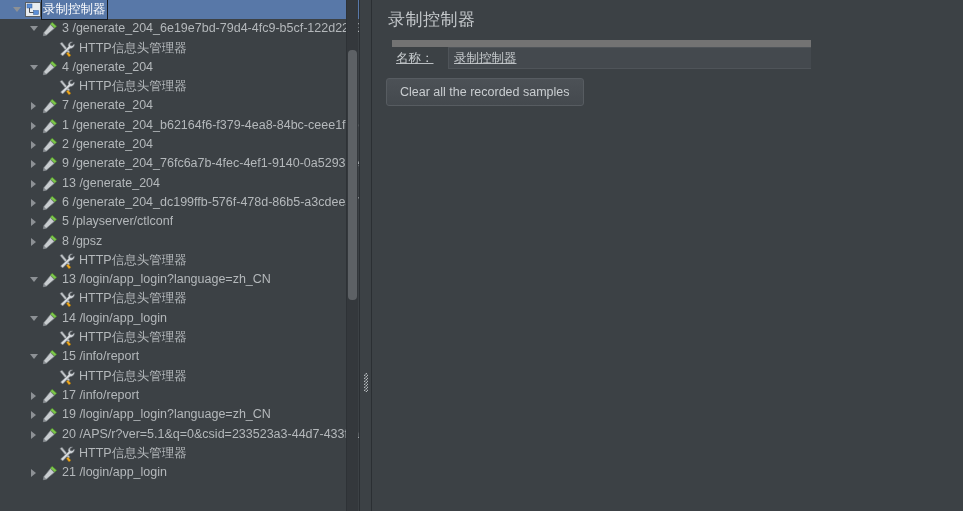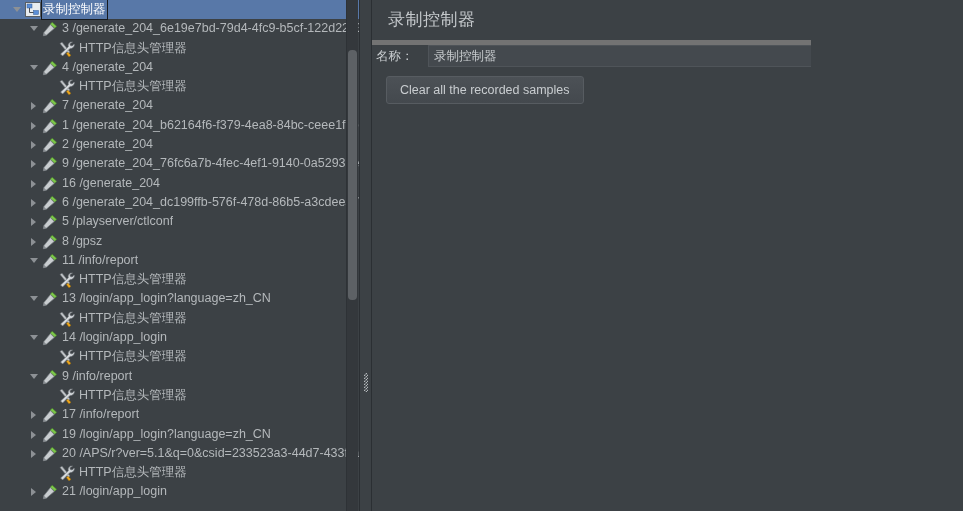--- a/index.html
+++ b/index.html
@@ -115,22 +115,23 @@
     overflow:hidden;
   }
   .panel-title{
     margin:8px 0 0 16px;
     font-size:17px;
     color:#c4c8cb;
     letter-spacing:.5px;
   }
   .form{
     margin-top:9px;
-    margin-left:0;
-    border-top:5px solid #737373;
+    margin-left:20px;
+    border-top:7px solid #737373;
+    text-decoration:underline;
   }
   .form-row{
     display:flex;align-items:stretch;
     height:22px;
   }
   .form-label{
     flex:0 0 56px;
     font-size:12.5px;
     color:#c9cdd0;
     line-height:22px;
@@ -282,21 +283,21 @@
         <div class="tree-row">
           <div style="flex: 0 0 29px;"></div>
           <div class="twisty collapsed"></div>
           <div class="icon-slot">
             <svg class="ic-sampler" viewBox="0 0 16 16" xmlns="http://www.w3.org/2000/svg">
               <path d="M10.2 1.3 L14.6 5.2 L12.6 7.2 L8.2 3.3 Z" fill="#7cc64a" stroke="#4c8a2a" stroke-width=".6"></path>
               <path d="M8.4 3.6 L12.3 7.4 L4.4 14.2 L1.3 14.8 L1.9 11.6 Z" fill="#c9cdd0" stroke="#6f7478" stroke-width=".7"></path>
               <path d="M2.0 11.8 L1.4 14.7 L4.2 14.1 Z" fill="#8a8f93"></path>
             </svg>
           </div>
-          <span class="rowtext">16 /generate_204</span>
+          <span class="rowtext">13 /generate_204</span>
         </div>
         <div class="tree-row">
           <div style="flex: 0 0 29px;"></div>
           <div class="twisty collapsed"></div>
           <div class="icon-slot">
             <svg class="ic-sampler" viewBox="0 0 16 16" xmlns="http://www.w3.org/2000/svg">
               <path d="M10.2 1.3 L14.6 5.2 L12.6 7.2 L8.2 3.3 Z" fill="#7cc64a" stroke="#4c8a2a" stroke-width=".6"></path>
               <path d="M8.4 3.6 L12.3 7.4 L4.4 14.2 L1.3 14.8 L1.9 11.6 Z" fill="#c9cdd0" stroke="#6f7478" stroke-width=".7"></path>
               <path d="M2.0 11.8 L1.4 14.7 L4.2 14.1 Z" fill="#8a8f93"></path>
             </svg>
@@ -321,30 +322,42 @@
           <div class="icon-slot">
             <svg class="ic-sampler" viewBox="0 0 16 16" xmlns="http://www.w3.org/2000/svg">
               <path d="M10.2 1.3 L14.6 5.2 L12.6 7.2 L8.2 3.3 Z" fill="#7cc64a" stroke="#4c8a2a" stroke-width=".6"></path>
               <path d="M8.4 3.6 L12.3 7.4 L4.4 14.2 L1.3 14.8 L1.9 11.6 Z" fill="#c9cdd0" stroke="#6f7478" stroke-width=".7"></path>
               <path d="M2.0 11.8 L1.4 14.7 L4.2 14.1 Z" fill="#8a8f93"></path>
             </svg>
           </div>
           <span class="rowtext">8 /gpsz</span>
         </div>
         <div class="tree-row">
+          <div style="flex: 0 0 46px;"></div>
+          <div class="twisty "></div>
+          <div class="icon-slot">
+            <svg class="ic-hdr" viewBox="0 0 17 16" xmlns="http://www.w3.org/2000/svg">
+              <path d="M2.0 2.4 L4.0 1.2 L12.0 11.0 L10.2 12.6 Z" fill="#bfc3c6" stroke="#6c7175" stroke-width=".6"></path>
+              <path d="M10.0 11.2 L12.6 13.9 A1.4 1.4 0 0 1 10.6 15.4 L8.4 12.6 Z" fill="#f0a81e" stroke="#9a6c08" stroke-width=".5"></path>
+              <path d="M14.5 1.0 A3.6 3.6 0 0 0 10.4 5.8 L2.6 13.0 L4.6 15.0 L12.0 7.4 A3.6 3.6 0 0 0 16.2 3.0 L14.2 5.0 L12.3 4.6 L11.9 2.8 Z" fill="#d6dadd" stroke="#70757a" stroke-width=".6"></path>
+            </svg>
+          </div>
+          <span class="rowtext">HTTP信息头管理器</span>
+        </div>
+        <div class="tree-row">
           <div style="flex: 0 0 29px;"></div>
           <div class="twisty expanded"></div>
           <div class="icon-slot">
             <svg class="ic-sampler" viewBox="0 0 16 16" xmlns="http://www.w3.org/2000/svg">
               <path d="M10.2 1.3 L14.6 5.2 L12.6 7.2 L8.2 3.3 Z" fill="#7cc64a" stroke="#4c8a2a" stroke-width=".6"></path>
               <path d="M8.4 3.6 L12.3 7.4 L4.4 14.2 L1.3 14.8 L1.9 11.6 Z" fill="#c9cdd0" stroke="#6f7478" stroke-width=".7"></path>
               <path d="M2.0 11.8 L1.4 14.7 L4.2 14.1 Z" fill="#8a8f93"></path>
             </svg>
           </div>
-          <span class="rowtext">11 /info/report</span>
+          <span class="rowtext">13 /login/app_login?language=zh_CN</span>
         </div>
         <div class="tree-row">
           <div style="flex: 0 0 46px;"></div>
           <div class="twisty "></div>
           <div class="icon-slot">
             <svg class="ic-hdr" viewBox="0 0 17 16" xmlns="http://www.w3.org/2000/svg">
               <path d="M2.0 2.4 L4.0 1.2 L12.0 11.0 L10.2 12.6 Z" fill="#bfc3c6" stroke="#6c7175" stroke-width=".6"></path>
               <path d="M10.0 11.2 L12.6 13.9 A1.4 1.4 0 0 1 10.6 15.4 L8.4 12.6 Z" fill="#f0a81e" stroke="#9a6c08" stroke-width=".5"></path>
               <path d="M14.5 1.0 A3.6 3.6 0 0 0 10.4 5.8 L2.6 13.0 L4.6 15.0 L12.0 7.4 A3.6 3.6 0 0 0 16.2 3.0 L14.2 5.0 L12.3 4.6 L11.9 2.8 Z" fill="#d6dadd" stroke="#70757a" stroke-width=".6"></path>
             </svg>
@@ -354,21 +367,21 @@
         <div class="tree-row">
           <div style="flex: 0 0 29px;"></div>
           <div class="twisty expanded"></div>
           <div class="icon-slot">
             <svg class="ic-sampler" viewBox="0 0 16 16" xmlns="http://www.w3.org/2000/svg">
               <path d="M10.2 1.3 L14.6 5.2 L12.6 7.2 L8.2 3.3 Z" fill="#7cc64a" stroke="#4c8a2a" stroke-width=".6"></path>
               <path d="M8.4 3.6 L12.3 7.4 L4.4 14.2 L1.3 14.8 L1.9 11.6 Z" fill="#c9cdd0" stroke="#6f7478" stroke-width=".7"></path>
               <path d="M2.0 11.8 L1.4 14.7 L4.2 14.1 Z" fill="#8a8f93"></path>
             </svg>
           </div>
-          <span class="rowtext">13 /login/app_login?language=zh_CN</span>
+          <span class="rowtext">14 /login/app_login</span>
         </div>
         <div class="tree-row">
           <div style="flex: 0 0 46px;"></div>
           <div class="twisty "></div>
           <div class="icon-slot">
             <svg class="ic-hdr" viewBox="0 0 17 16" xmlns="http://www.w3.org/2000/svg">
               <path d="M2.0 2.4 L4.0 1.2 L12.0 11.0 L10.2 12.6 Z" fill="#bfc3c6" stroke="#6c7175" stroke-width=".6"></path>
               <path d="M10.0 11.2 L12.6 13.9 A1.4 1.4 0 0 1 10.6 15.4 L8.4 12.6 Z" fill="#f0a81e" stroke="#9a6c08" stroke-width=".5"></path>
               <path d="M14.5 1.0 A3.6 3.6 0 0 0 10.4 5.8 L2.6 13.0 L4.6 15.0 L12.0 7.4 A3.6 3.6 0 0 0 16.2 3.0 L14.2 5.0 L12.3 4.6 L11.9 2.8 Z" fill="#d6dadd" stroke="#70757a" stroke-width=".6"></path>
             </svg>
@@ -378,45 +391,21 @@
         <div class="tree-row">
           <div style="flex: 0 0 29px;"></div>
           <div class="twisty expanded"></div>
           <div class="icon-slot">
             <svg class="ic-sampler" viewBox="0 0 16 16" xmlns="http://www.w3.org/2000/svg">
               <path d="M10.2 1.3 L14.6 5.2 L12.6 7.2 L8.2 3.3 Z" fill="#7cc64a" stroke="#4c8a2a" stroke-width=".6"></path>
               <path d="M8.4 3.6 L12.3 7.4 L4.4 14.2 L1.3 14.8 L1.9 11.6 Z" fill="#c9cdd0" stroke="#6f7478" stroke-width=".7"></path>
               <path d="M2.0 11.8 L1.4 14.7 L4.2 14.1 Z" fill="#8a8f93"></path>
             </svg>
           </div>
-          <span class="rowtext">14 /login/app_login</span>
-        </div>
-        <div class="tree-row">
-          <div style="flex: 0 0 46px;"></div>
-          <div class="twisty "></div>
-          <div class="icon-slot">
-            <svg class="ic-hdr" viewBox="0 0 17 16" xmlns="http://www.w3.org/2000/svg">
-              <path d="M2.0 2.4 L4.0 1.2 L12.0 11.0 L10.2 12.6 Z" fill="#bfc3c6" stroke="#6c7175" stroke-width=".6"></path>
-              <path d="M10.0 11.2 L12.6 13.9 A1.4 1.4 0 0 1 10.6 15.4 L8.4 12.6 Z" fill="#f0a81e" stroke="#9a6c08" stroke-width=".5"></path>
-              <path d="M14.5 1.0 A3.6 3.6 0 0 0 10.4 5.8 L2.6 13.0 L4.6 15.0 L12.0 7.4 A3.6 3.6 0 0 0 16.2 3.0 L14.2 5.0 L12.3 4.6 L11.9 2.8 Z" fill="#d6dadd" stroke="#70757a" stroke-width=".6"></path>
-            </svg>
-          </div>
-          <span class="rowtext">HTTP信息头管理器</span>
-        </div>
-        <div class="tree-row">
-          <div style="flex: 0 0 29px;"></div>
-          <div class="twisty expanded"></div>
-          <div class="icon-slot">
-            <svg class="ic-sampler" viewBox="0 0 16 16" xmlns="http://www.w3.org/2000/svg">
-              <path d="M10.2 1.3 L14.6 5.2 L12.6 7.2 L8.2 3.3 Z" fill="#7cc64a" stroke="#4c8a2a" stroke-width=".6"></path>
-              <path d="M8.4 3.6 L12.3 7.4 L4.4 14.2 L1.3 14.8 L1.9 11.6 Z" fill="#c9cdd0" stroke="#6f7478" stroke-width=".7"></path>
-              <path d="M2.0 11.8 L1.4 14.7 L4.2 14.1 Z" fill="#8a8f93"></path>
-            </svg>
-          </div>
-          <span class="rowtext">9 /info/report</span>
+          <span class="rowtext">15 /info/report</span>
         </div>
         <div class="tree-row">
           <div style="flex: 0 0 46px;"></div>
           <div class="twisty "></div>
           <div class="icon-slot">
             <svg class="ic-hdr" viewBox="0 0 17 16" xmlns="http://www.w3.org/2000/svg">
               <path d="M2.0 2.4 L4.0 1.2 L12.0 11.0 L10.2 12.6 Z" fill="#bfc3c6" stroke="#6c7175" stroke-width=".6"></path>
               <path d="M10.0 11.2 L12.6 13.9 A1.4 1.4 0 0 1 10.6 15.4 L8.4 12.6 Z" fill="#f0a81e" stroke="#9a6c08" stroke-width=".5"></path>
               <path d="M14.5 1.0 A3.6 3.6 0 0 0 10.4 5.8 L2.6 13.0 L4.6 15.0 L12.0 7.4 A3.6 3.6 0 0 0 16.2 3.0 L14.2 5.0 L12.3 4.6 L11.9 2.8 Z" fill="#d6dadd" stroke="#70757a" stroke-width=".6"></path>
             </svg>

